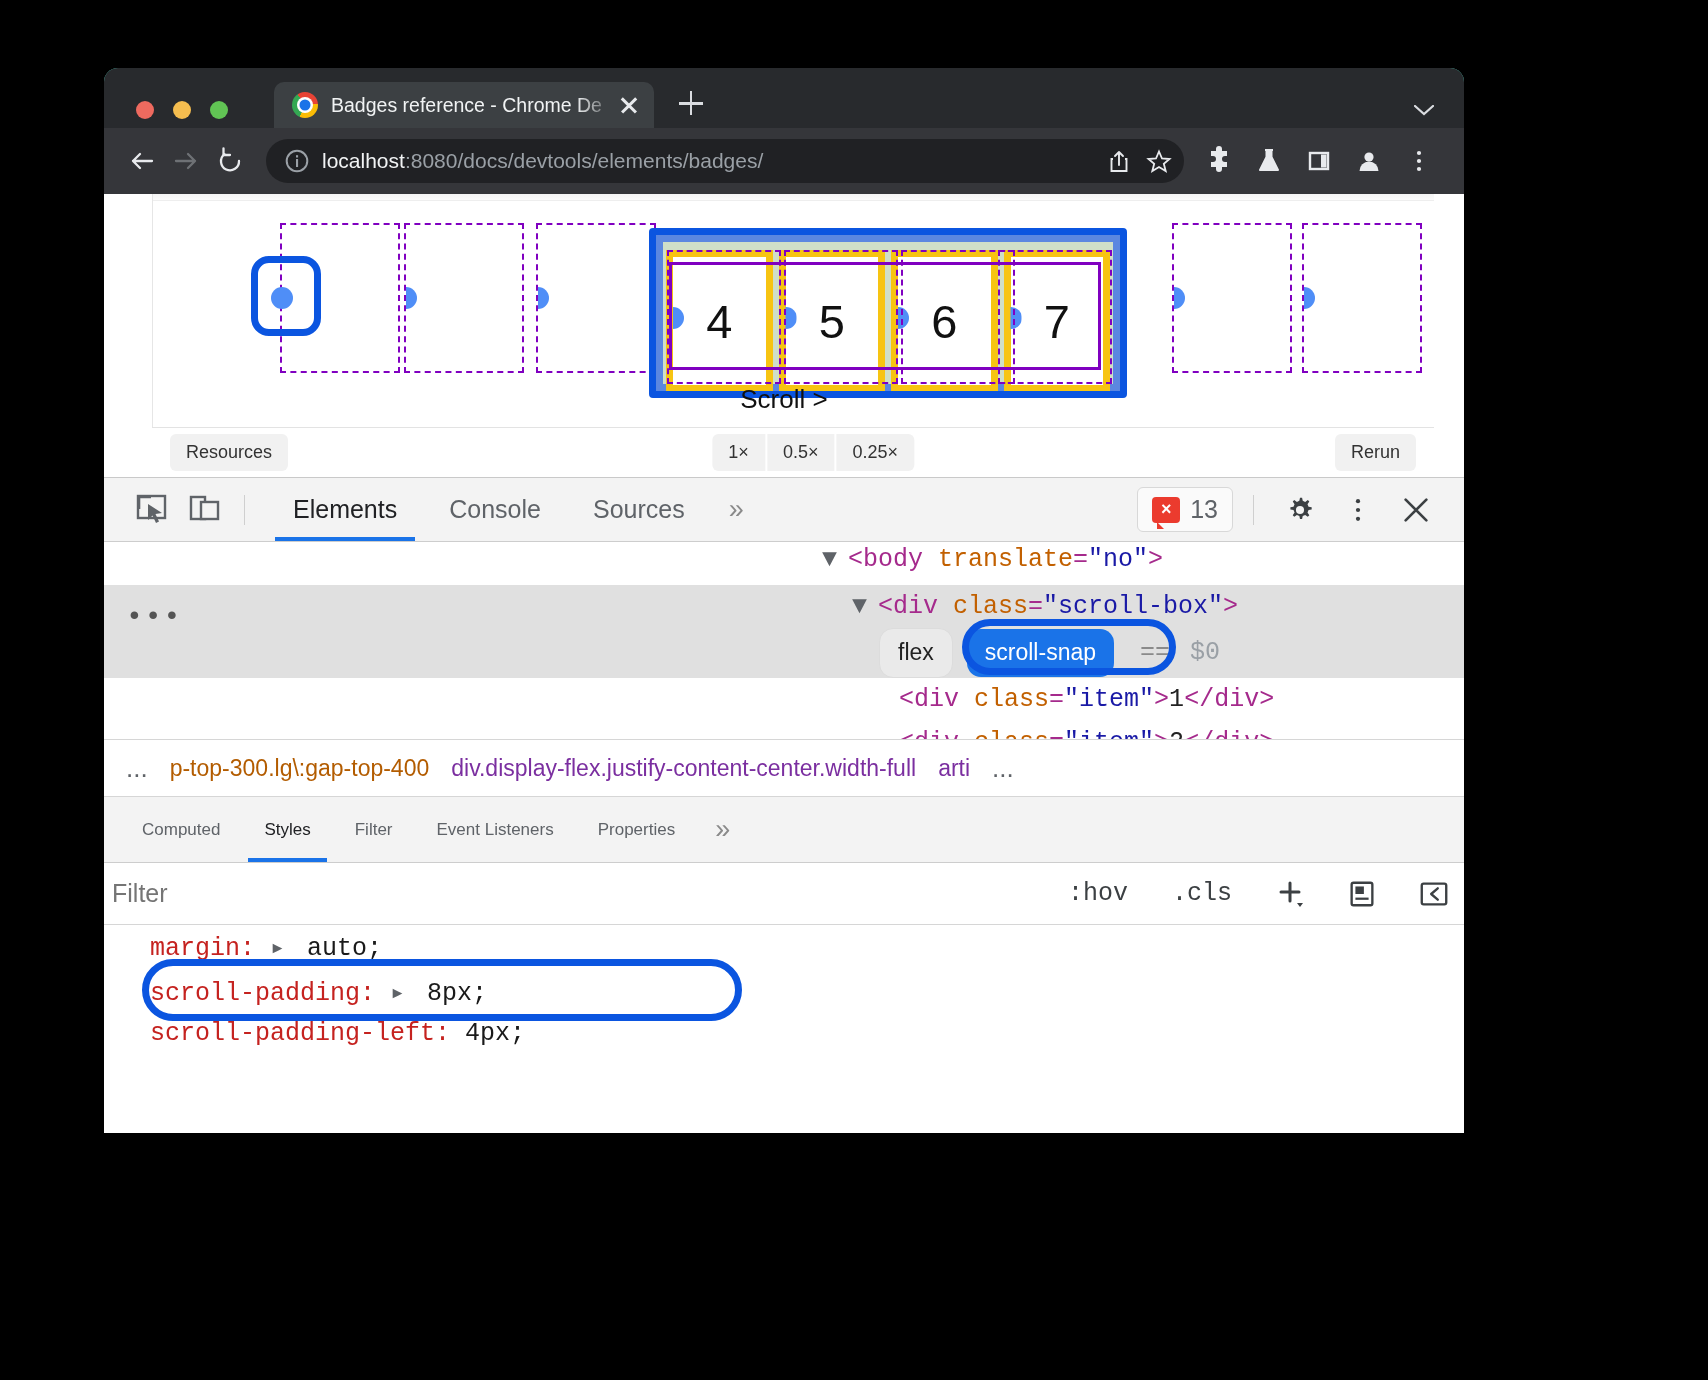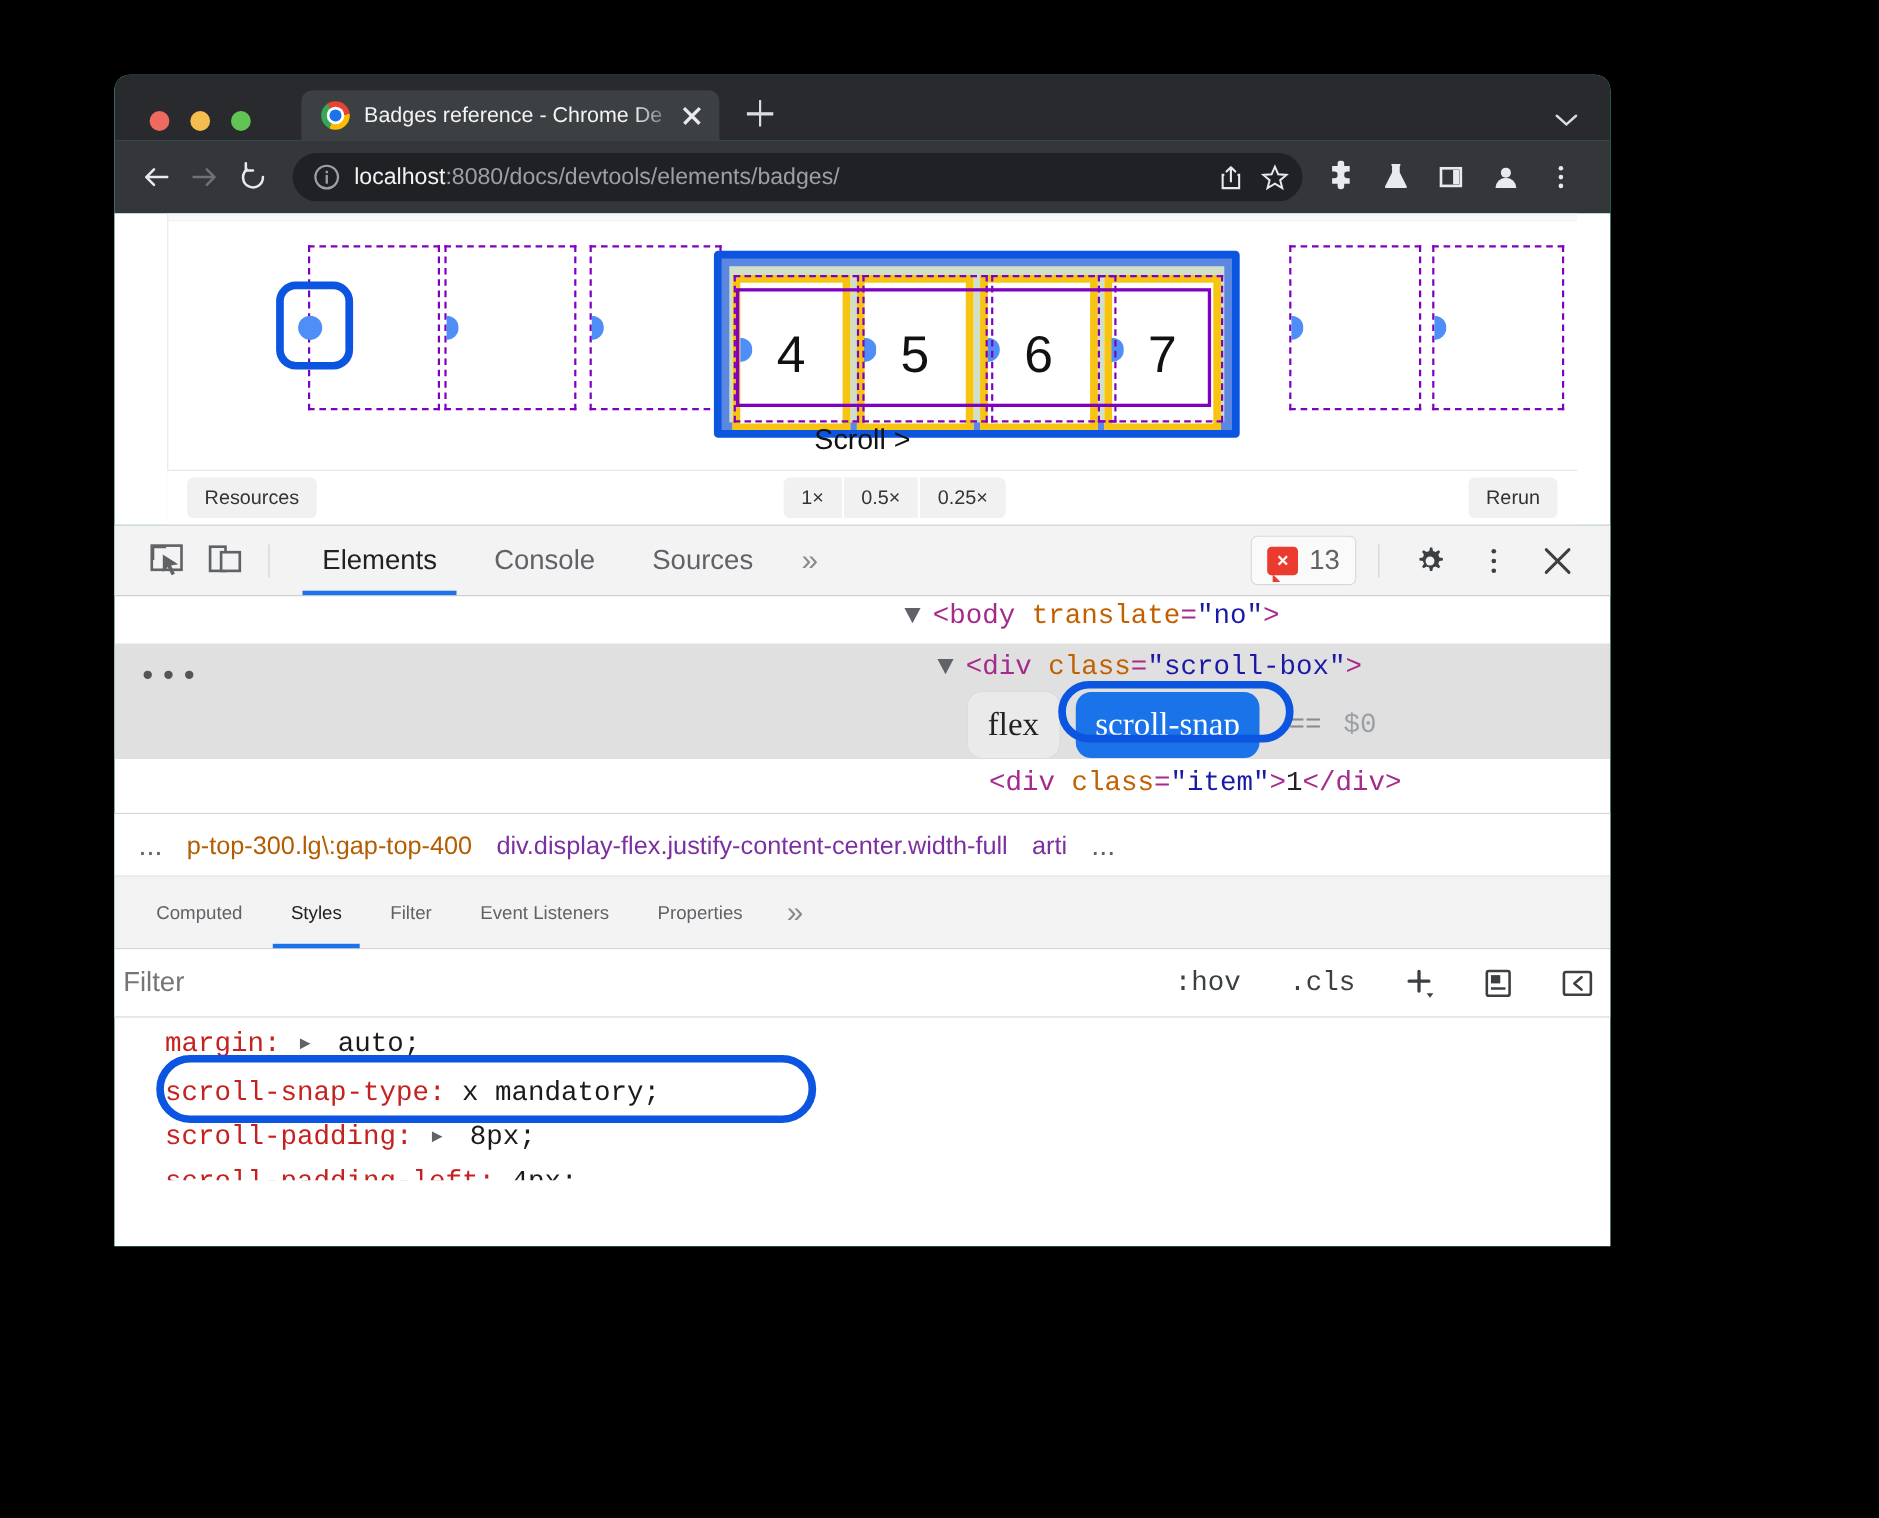--- a/index.html
+++ b/index.html
@@ -291,22 +291,22 @@
   .txt { color: #222; }
   .dots-left {
     position: absolute; left: 22px; top: 8px;
     color: #555; font-size: 28px; letter-spacing: 2px;
   }
   .badges-row {
     display: flex; align-items: center; gap: 0;
     padding-left: 775px; position: relative;
   }
   .badge {
-    font-family: Liberation Serif, serif;
-    font-size: 30px; border-radius: 14px;
+    font-family: Liberation Sans, sans-serif;
+    font-size: 23px; border-radius: 14px;
     padding: 4px 18px;
   }
   .badge.flex { background: #eaeaea; color: #222; border: 1px solid #dcdcdc; }
   .badge.snap { background: #1a73e8; color: #fff; margin-left: 14px; }
   .badge-ring {
     position: absolute; left: 858px; top: -9px;
     width: 214px; height: 56px;
     border: 7px solid #0b55e0; border-radius: 28px;
   }
   .dollar { color: #9aa0a6; font-family: "Liberation Mono", monospace; font-size: 25px; margin-left: 20px; }
@@ -666,23 +666,20 @@
           </svg>
         </span>
       </div>
     </div>
 
     <div class="styles-pane">
       <div class="css-row clipped-top">
         <span class="prop">margin</span><span class="prop">:</span> <span class="arrow-tog">▸</span> <span class="val">auto;</span>
       </div>
       <div class="css-row">
-        <span class="prop">scroll-snap-type</span><span class="prop">:</span> <span class="val">x mandatory;</span>
-      </div>
-      <div class="css-row">
         <span class="prop">scroll-padding</span><span class="prop">:</span> <span class="arrow-tog">▸</span> <span class="val">8px;</span>
       </div>
       <div class="css-row">
         <span class="prop">scroll-padding-left</span><span class="prop">:</span> <span class="val">4px;</span>
       </div>
       <div class="css-ring"></div>
     </div>
 
   </div>
 </div>

